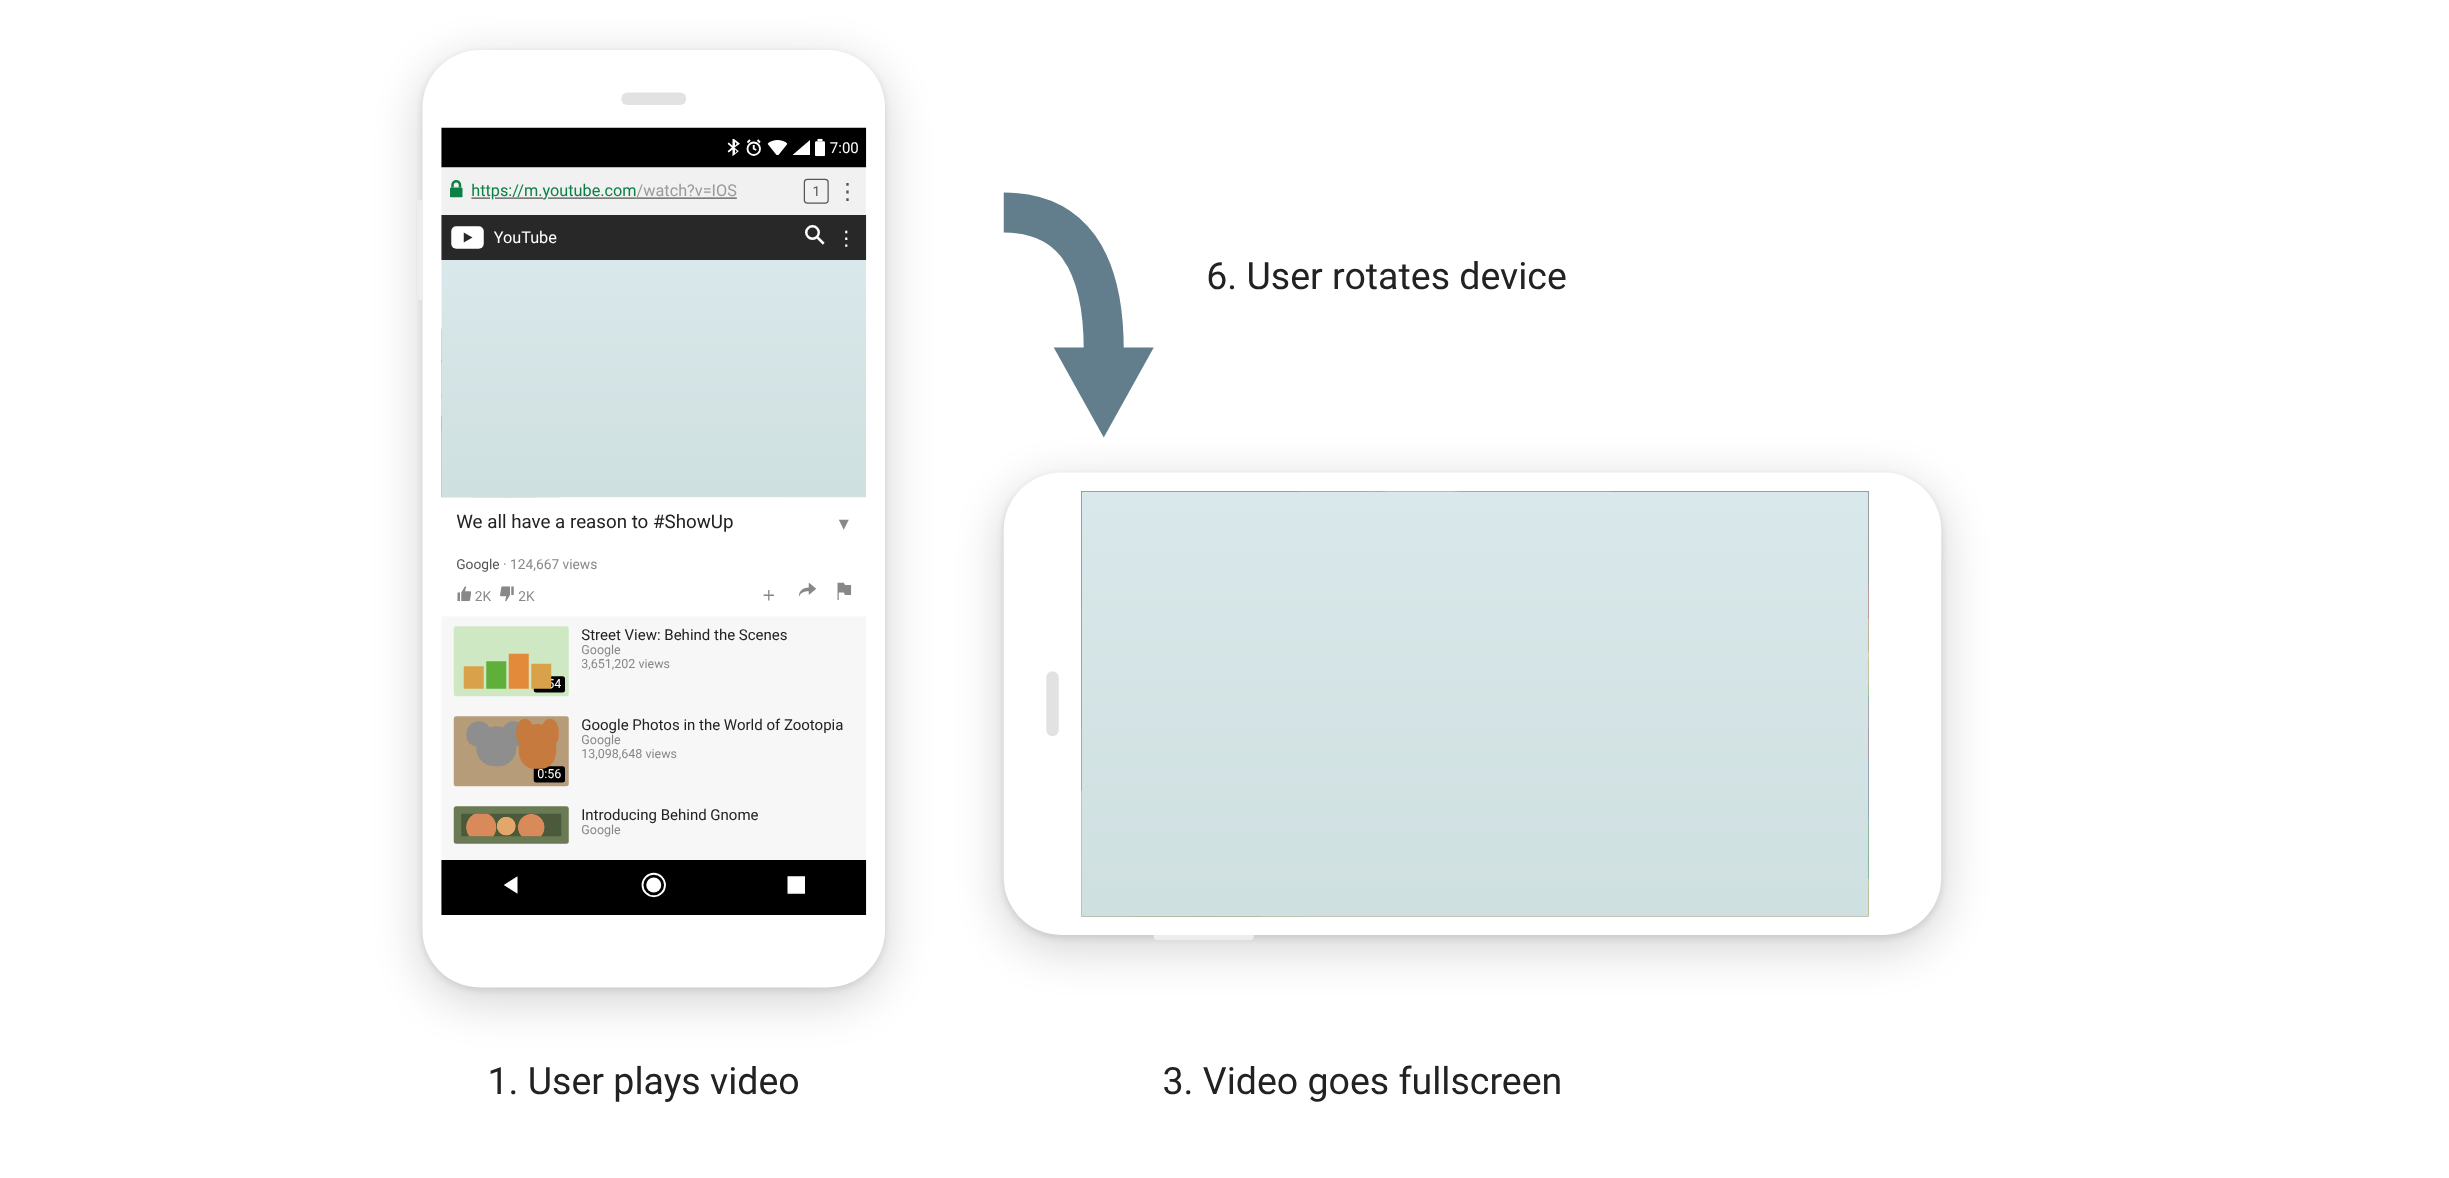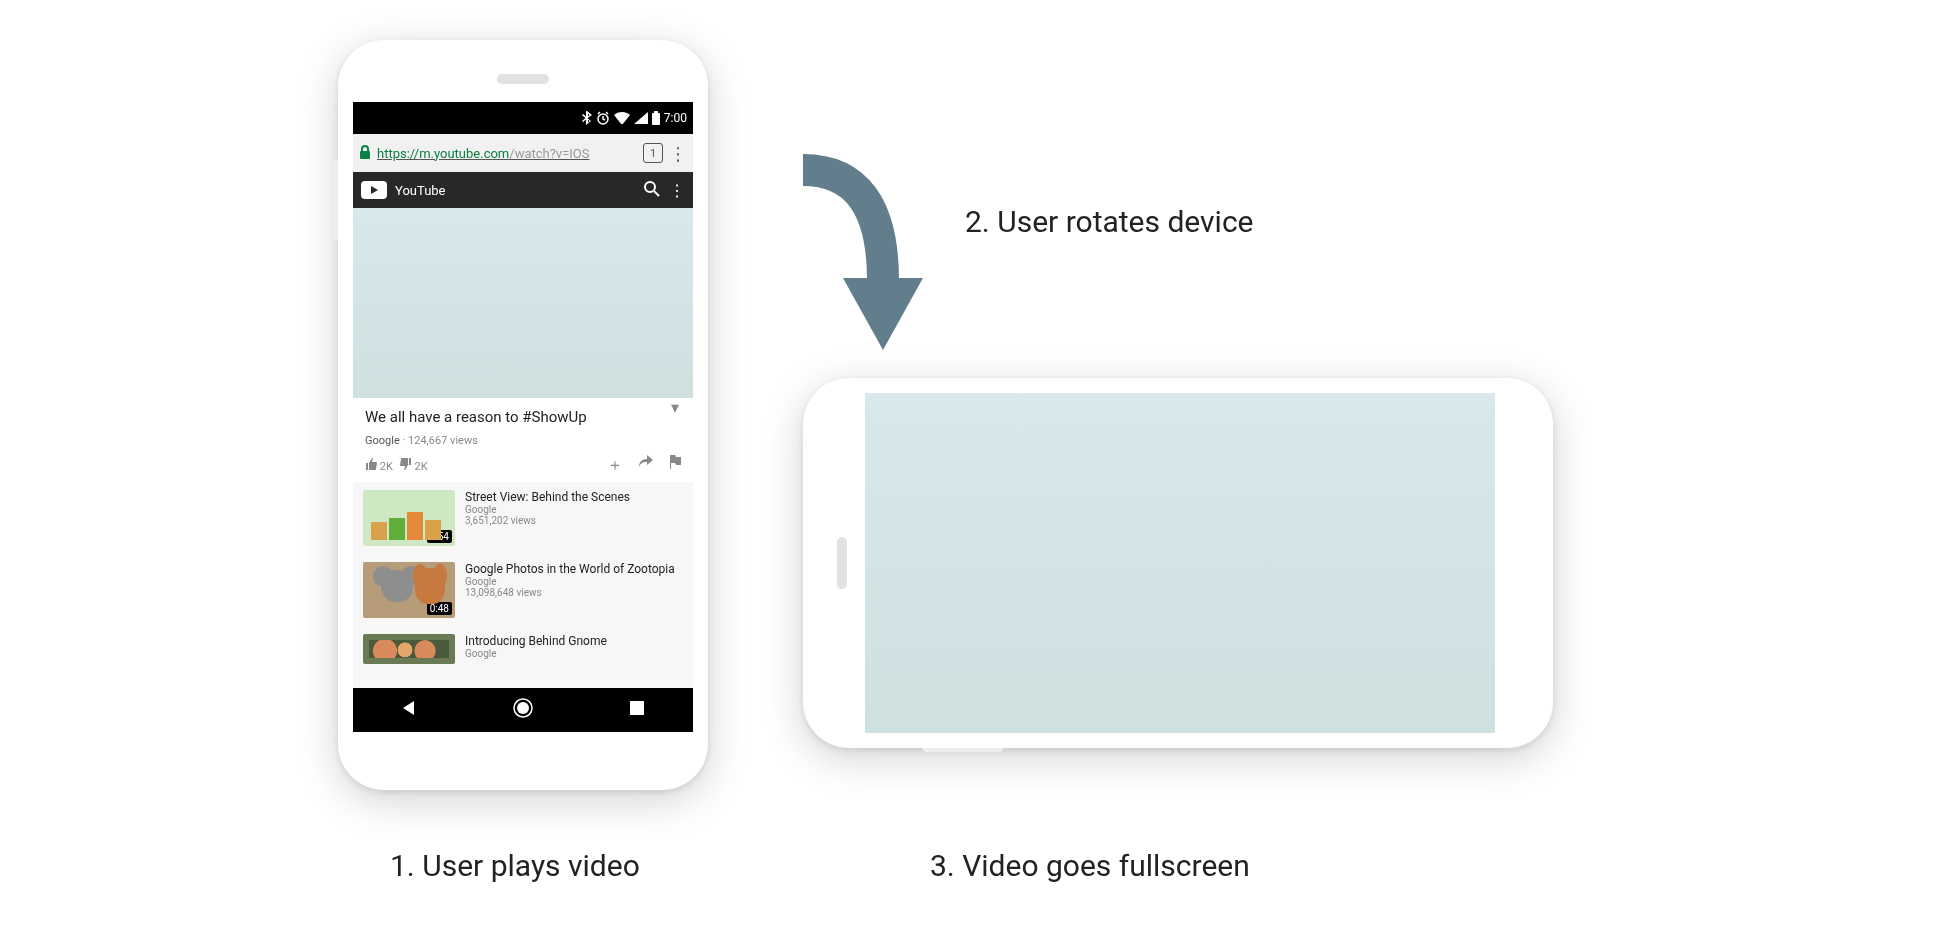--- a/index.html
+++ b/index.html
@@ -86,21 +86,21 @@
   .yt-header .spacer { flex:1; }
   .video-area {
     height: 190px;
     position: relative;
     overflow: hidden;
   }
   .video-info {
     padding: 10px 12px 6px 12px;
     background:#fff;
   }
-  .video-title { font-size: 15px; color:#222; margin-bottom: 8px; }
+  .video-title { font-size: 15px; color:#222; margin-bottom: 19px; }
   .video-sub { font-size: 11px; color:#888; margin-bottom: 8px; }
   .video-sub .channel { color:#555; }
   .video-actions {
     display:flex; align-items:center; gap:7px;
     font-size:11px; color:#888;
   }
   .video-actions .right { margin-left:auto; display:flex; gap:16px; color:#888; }
   .expand-caret {
     position:absolute; right:14px; margin-top:-36px; color:#888;
   }
@@ -220,21 +220,21 @@
 <body>
 
 <div class="arrow-container">
   <svg width="150" height="220" viewBox="0 0 150 220">
     <path d="M 20 20 Q 100 20 100 130" stroke="#627d8b" stroke-width="32" fill="none" stroke-linecap="butt"></path>
     <path d="M 60 128 L 140 128 L 100 200 Z" fill="#627d8b"></path>
   </svg>
 </div>
 
 <div class="caption cap1">1. User plays video</div>
-<div class="caption cap2">2. User rotates device</div>
+<div class="caption cap2">6. User rotates device</div>
 <div class="caption cap3">3. Video goes fullscreen</div>
 
 <div class="phone-portrait">
   <div class="hardware-btn"></div>
   <div class="speaker-top"></div>
   <div class="screen-portrait">
 
     <div class="statusbar">
       <svg width="10" height="14" viewBox="0 0 10 14">
           <path d="M4 0v5.5L1 3 0 4l3.5 3L0 10l1 1 3-2.5V14l5-4-3.5-3L10 4 5 0H4zm2 2.5L7.5 4 6 5.5v-3zm0 6L7.5 10 6 11.5v-3z"></path>
@@ -360,21 +360,21 @@
           <span class="duration-badge">1:54</span>
         </div>
         <div class="related-meta">
           <span>Street View: Behind the Scenes</span>
           <span class="small">Google</span>
           <span class="small">3,651,202 views</span>
         </div>
       </div>
       <div class="related-item">
         <div class="thumb thumb-b">
-          <span class="duration-badge">0:48</span>
+          <span class="duration-badge">0:56</span>
         </div>
         <div class="related-meta">
           <span>Google Photos in the World of Zootopia</span>
           <span class="small">Google</span>
           <span class="small">13,098,648 views</span>
         </div>
       </div>
       <div class="related-item" style="padding-bottom:50px;">
         <div class="thumb thumb-c" style="height:30px;"></div>
         <div class="related-meta">

